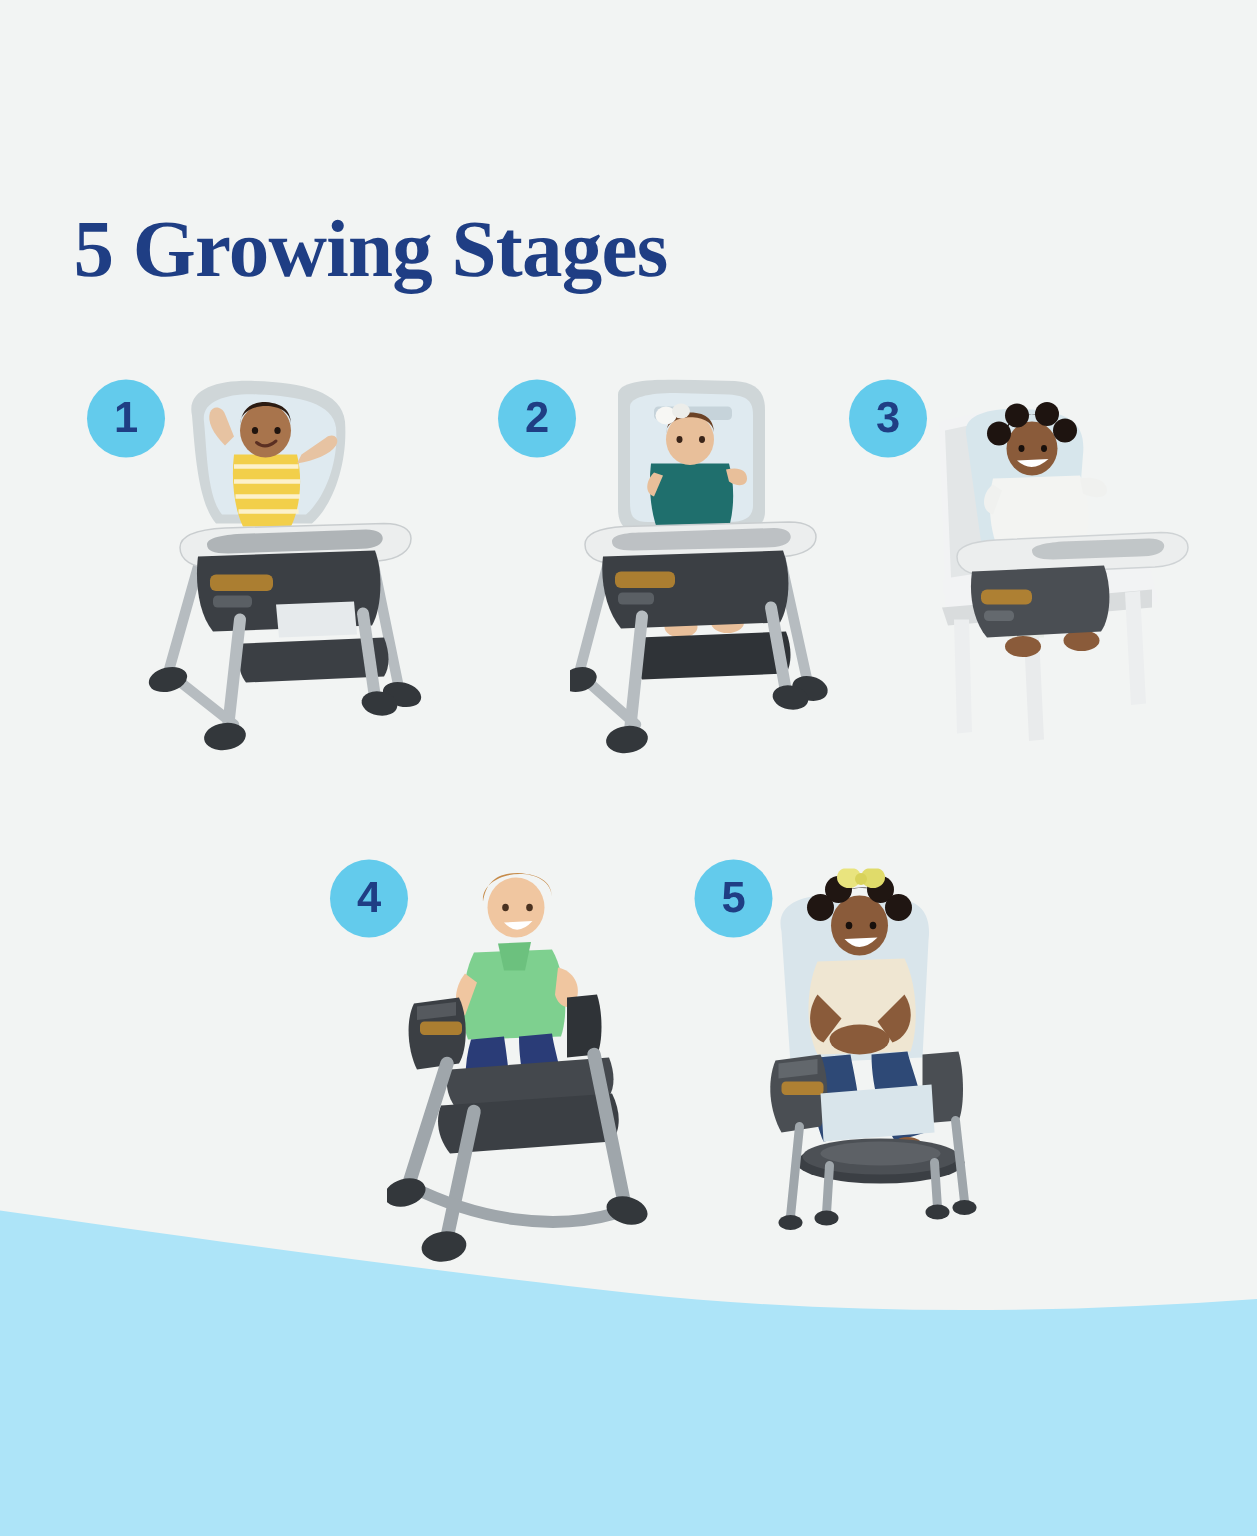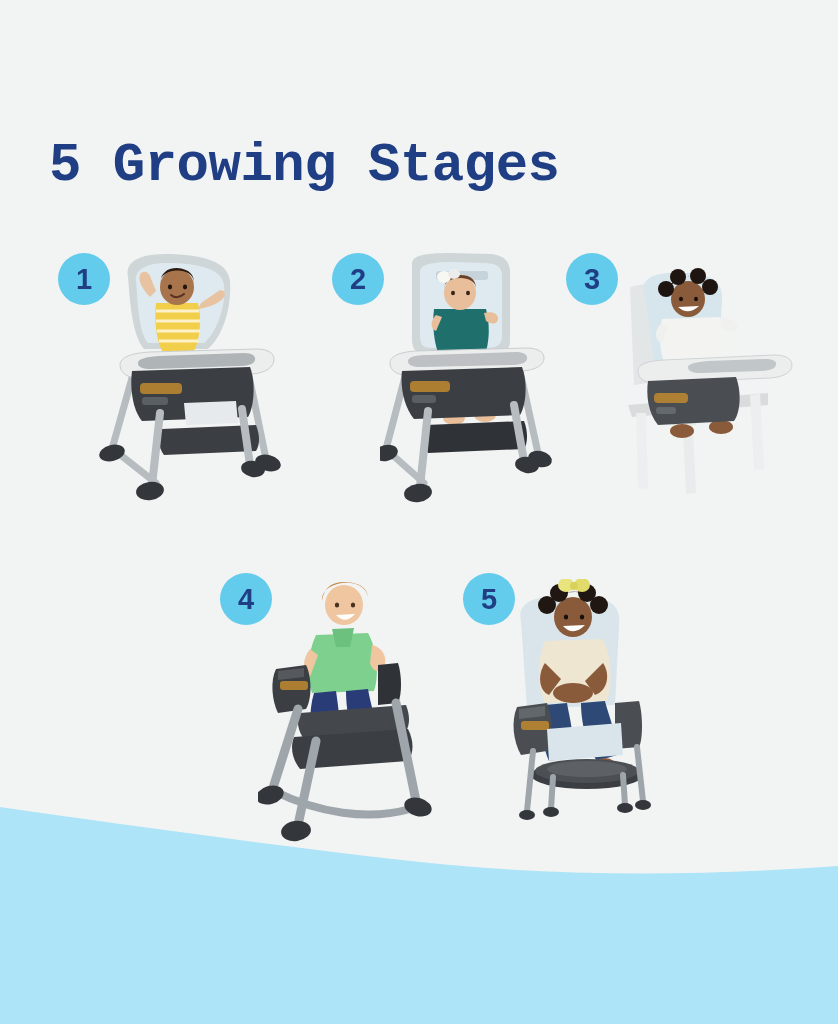--- a/index.html
+++ b/index.html
@@ -16,21 +16,21 @@
   .wave{position:absolute;left:0;bottom:0;width:838px;height:330px;}
 
   
   .headline{
     position:absolute;left:49px;top:138px;
     font-size:54px;line-height:1.05;
     font-weight:bold;
     letter-spacing:-0.5px;
     color:#1f3e84;
     white-space:nowrap;
-    font-family:Liberation Mono, monospace;
+    font-family:Liberation Serif, serif;
   }
 
   
   .stage{position:absolute;}
   .badge{
     position:absolute;
     width:52px;height:52px;border-radius:50%;
     background:#63cbec;
     display:flex;align-items:center;justify-content:center;
     color:#1f3e84;font-size:29px;font-weight:bold;

